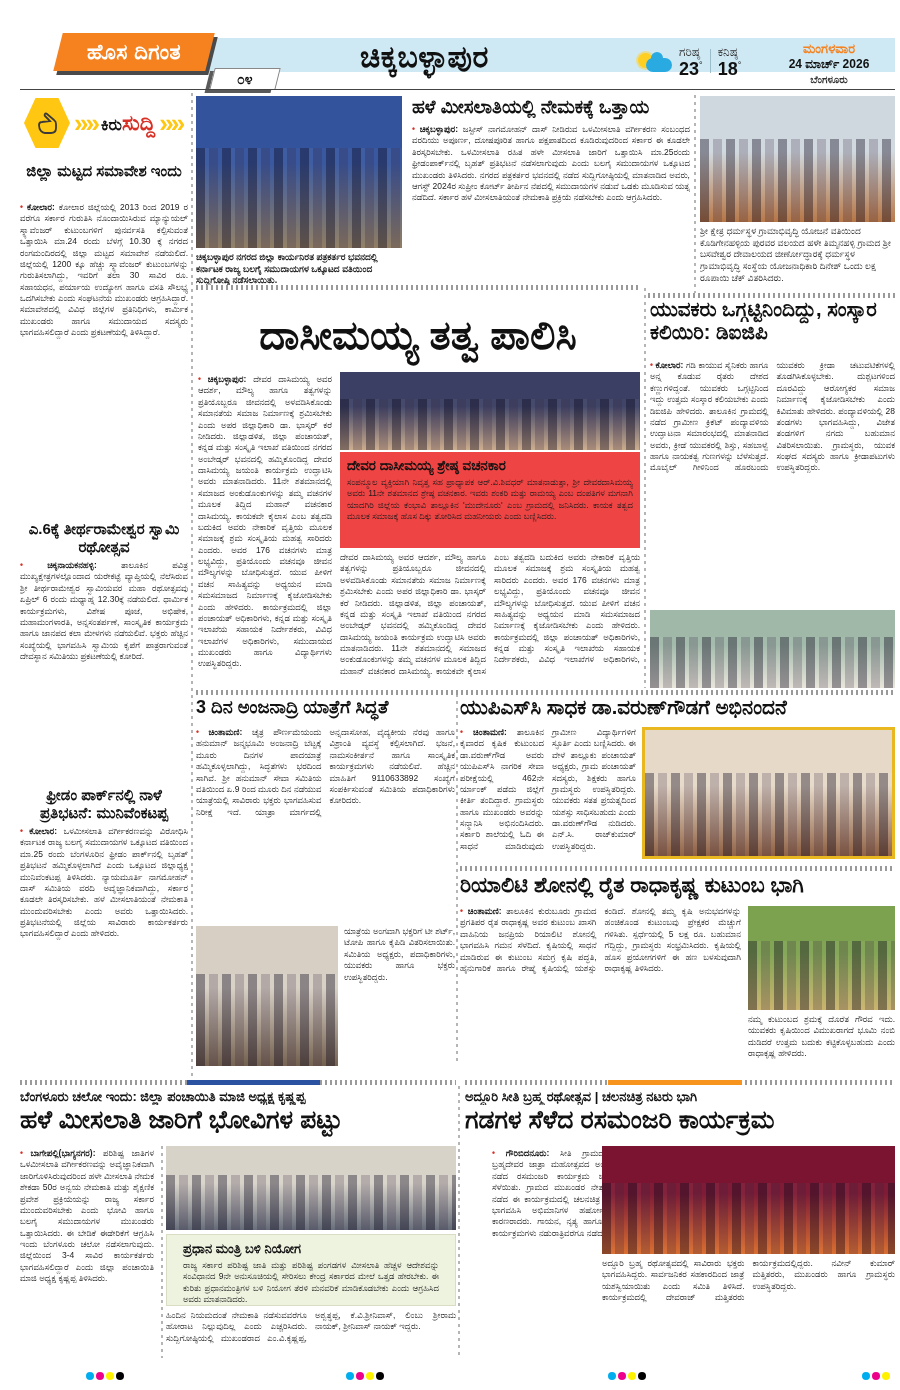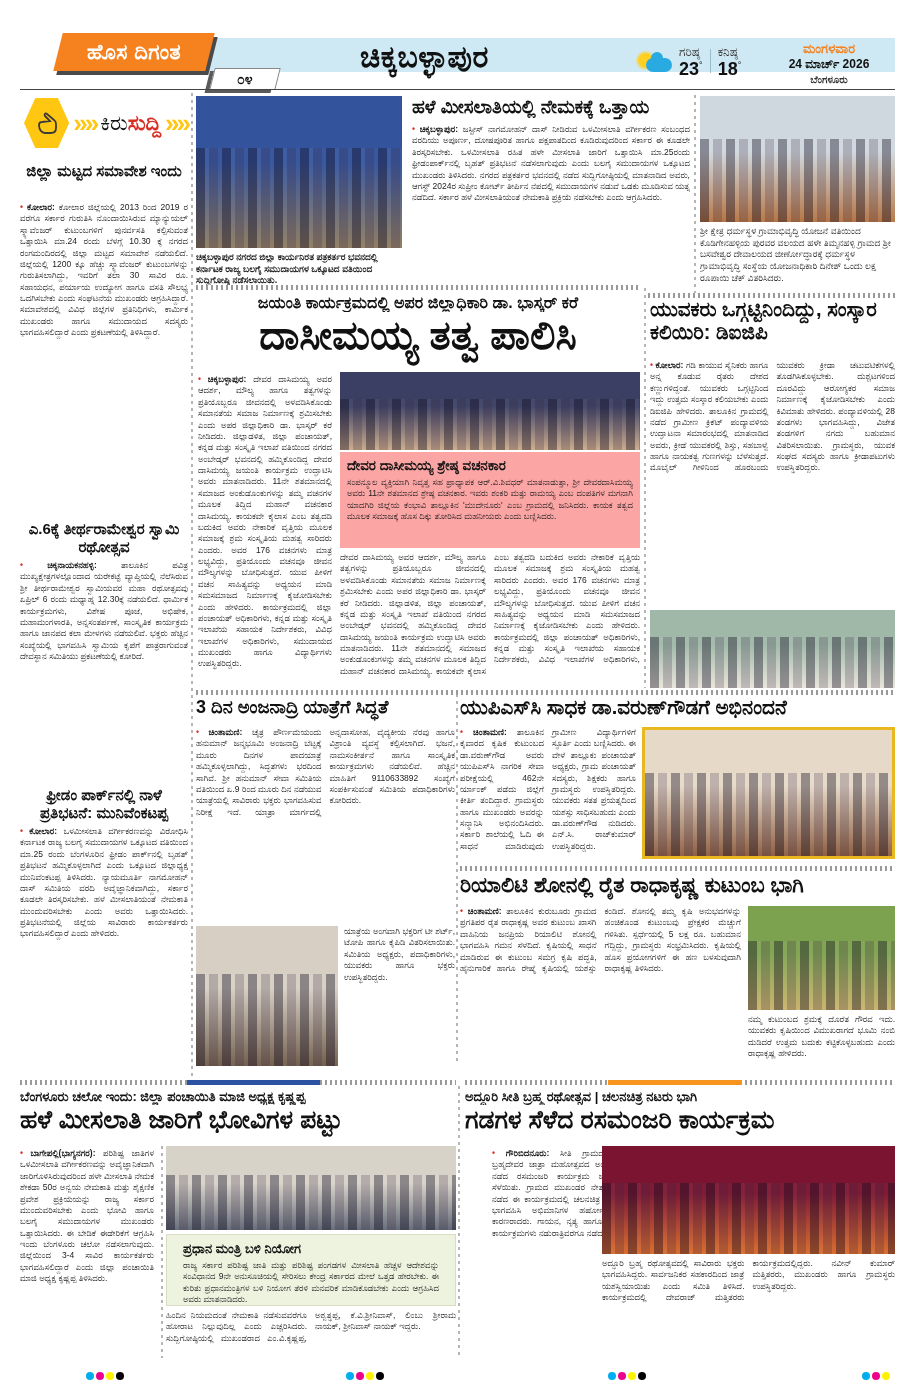--- a/index.html
+++ b/index.html
@@ -31,29 +31,29 @@
   .kicker-sm{font-weight:bold;font-size:13px;white-space:nowrap;overflow:hidden;}
   .headline-xl{font-weight:900;font-size:40px;text-align:center;line-height:1.05;white-space:nowrap;overflow:hidden;}
   .headline-lg{font-weight:900;font-size:25px;line-height:1.1;white-space:nowrap;overflow:hidden;}
   .headline-md{font-weight:900;font-size:20px;line-height:1.15;overflow:hidden;}
   .headline-sm{font-weight:bold;font-size:15px;text-align:center;line-height:1.2;overflow:hidden;}
   .bodytxt{font-size:8.5px;line-height:1.34;text-align:justify;overflow:hidden;color:#1c1c1c;}
   .cols2{column-count:2;column-gap:8px;}
   .bullet{color:#d93025;font-weight:bold;}
   .dl{font-weight:bold;}
   .caption{font-size:9px;font-weight:bold;line-height:1.3;color:#222;overflow:hidden;}
-  .capbox{background:#fca5a5;padding:6px 7px;box-sizing:border-box;}
+  .capbox{background:#ef4444;padding:6px 7px;box-sizing:border-box;}
   .capbox .cb-head{font-weight:900;font-size:13.5px;margin-bottom:3px;}
   .pmbox{background:#eef3df;padding:6px 16px;box-sizing:border-box;border:1px solid #d8ddc4;}
   .pmbox .cb-head{font-weight:900;font-size:13px;margin-bottom:3px;}
   
   .hex{width:46px;height:50px;background:#ffc712;clip-path:polygon(25% 0,75% 0,100% 50%,75% 100%,25% 100%,0 50%);
        display:flex;align-items:center;justify-content:center;}
   .chev{color:#ffc712;font-weight:900;font-size:26px;line-height:1;letter-spacing:-3px;}
-  .kiru-a{font-weight:400;font-size:21px;}
+  .kiru-a{font-weight:700;font-size:16px;}
   .kiru-b{font-weight:900;font-size:21px;color:#d93025;}
   
   .photo{position:absolute;overflow:hidden;background:linear-gradient(180deg,var(--c1) 0%,var(--c1) 44%,var(--c2) 100%);}
   .photo::after{content:"";position:absolute;left:0;right:0;top:34%;bottom:0;
      background:repeating-linear-gradient(90deg,rgba(25,20,40,.40) 0 9px,rgba(255,255,255,.06) 9px 13px,rgba(70,55,80,.25) 13px 22px,rgba(255,255,255,.03) 22px 26px);}
   .photo.framed{border:3px solid #e9b820;}
   
   .dot{display:inline-block;width:8px;height:8px;border-radius:50%;margin-right:2px;}
   .dc{background:#00aeef}.dm{background:#ec008c}.dy{background:#fff200}.dk{background:#000000}
 </style>
@@ -143,21 +143,20 @@
     <span class="dl">ಚಿಕ್ಕಬಳ್ಳಾಪುರ:</span>
     <span>ಜಸ್ಟೀಸ್ ನಾಗಮೋಹನ್ ದಾಸ್ ನೀಡಿರುವ ಒಳಮೀಸಲಾತಿ ವರ್ಗೀಕರಣ ಸಂಬಂಧದ ವರದಿಯು ಅಪೂರ್ಣ, ದೋಷಪೂರಿತ ಹಾಗೂ ಪಕ್ಷಪಾತದಿಂದ ಕೂಡಿರುವುದರಿಂದ ಸರ್ಕಾರ ಈ ಕೂಡಲೇ ತಿರಸ್ಕರಿಸಬೇಕು. ಒಳಮೀಸಲಾತಿ ರಹಿತ ಹಳೇ ಮೀಸಲಾತಿ ಜಾರಿಗೆ ಒತ್ತಾಯಿಸಿ ಮಾ.25ರಂದು ಫ್ರೀಡಂಪಾರ್ಕ್‌ನಲ್ಲಿ ಬೃಹತ್ ಪ್ರತಿಭಟನೆ ನಡೆಸಲಾಗುವುದು ಎಂದು ಬಲಗೈ ಸಮುದಾಯಗಳ ಒಕ್ಕೂಟದ ಮುಖಂಡರು ತಿಳಿಸಿದರು. ನಗರದ ಪತ್ರಕರ್ತರ ಭವನದಲ್ಲಿ ನಡೆದ ಸುದ್ದಿಗೋಷ್ಠಿಯಲ್ಲಿ ಮಾತನಾಡಿದ ಅವರು, ಆಗಸ್ಟ್ 2024ರ ಸುಪ್ರೀಂ ಕೋರ್ಟ್ ತೀರ್ಪಿನ ನೆಪದಲ್ಲಿ ಸಮುದಾಯಗಳ ನಡುವೆ ಒಡಕು ಮೂಡಿಸುವ ಯತ್ನ ನಡೆದಿದೆ. ಸರ್ಕಾರ ಹಳೆ ಮೀಸಲಾತಿಯಂತೆ ನೇಮಕಾತಿ ಪ್ರಕ್ರಿಯೆ ನಡೆಸಬೇಕು ಎಂದು ಆಗ್ರಹಿಸಿದರು.</span>
   </div>
 
   <div class="photo" style="left:700px;top:96px;width:195px;height:126px;--c1:#cfd8de;--c2:#b3713f;"></div>
   <div class="abs caption" style="left:700px;top:226px;width:195px;height:80px;font-weight:normal;">ಶ್ರೀ ಕ್ಷೇತ್ರ ಧರ್ಮಸ್ಥಳ ಗ್ರಾಮಾಭಿವೃದ್ಧಿ ಯೋಜನೆ ವತಿಯಿಂದ ಕೊಡಿಗೇನಹಳ್ಳಿಯ ಪುರವರ ವಲಯದ ಹಳೇ ತಿಮ್ಮನಹಳ್ಳಿ ಗ್ರಾಮದ ಶ್ರೀ ಬಸವೇಶ್ವರ ದೇವಾಲಯದ ಜೀರ್ಣೋದ್ಧಾರಕ್ಕೆ ಧರ್ಮಸ್ಥಳ ಗ್ರಾಮಾಭಿವೃದ್ಧಿ ಸಂಸ್ಥೆಯ ಯೋಜನಾಧಿಕಾರಿ ದಿನೇಶ್ ಒಂದು ಲಕ್ಷ ರೂಪಾಯಿ ಚೆಕ್ ವಿತರಿಸಿದರು.</div>
 
   <div class="abs hdot" style="left:196px;top:285px;width:444px;"></div>
   <div class="abs hdot" style="left:648px;top:293px;width:247px;"></div>
 
-  <div class="abs kicker" style="left:196px;top:294px;width:444px;">ಜಯಂತಿ ಕಾರ್ಯಕ್ರಮದಲ್ಲಿ ಅಪರ ಜಿಲ್ಲಾಧಿಕಾರಿ ಡಾ. ಭಾಸ್ಕರ್ ಕರೆ</div>
   <div class="abs headline-xl" style="left:196px;top:314px;width:444px;height:54px;">ದಾಸೀಮಯ್ಯ ತತ್ವ ಪಾಲಿಸಿ</div>
 
   <div class="abs bodytxt" style="left:198px;top:374px;width:134px;height:314px;">
     <span class="bullet">•</span>
     <span class="dl">ಚಿಕ್ಕಬಳ್ಳಾಪುರ:</span>
     <span>ದೇವರ ದಾಸಿಮಯ್ಯ ಅವರ ಆದರ್ಶ, ಮೌಲ್ಯ ಹಾಗೂ ತತ್ವಗಳನ್ನು ಪ್ರತಿಯೊಬ್ಬರೂ ಜೀವನದಲ್ಲಿ ಅಳವಡಿಸಿಕೊಂಡು ಸಮಾನತೆಯ ಸಮಾಜ ನಿರ್ಮಾಣಕ್ಕೆ ಶ್ರಮಿಸಬೇಕು ಎಂದು ಅಪರ ಜಿಲ್ಲಾಧಿಕಾರಿ ಡಾ. ಭಾಸ್ಕರ್ ಕರೆ ನೀಡಿದರು. ಜಿಲ್ಲಾಡಳಿತ, ಜಿಲ್ಲಾ ಪಂಚಾಯತ್, ಕನ್ನಡ ಮತ್ತು ಸಂಸ್ಕೃತಿ ಇಲಾಖೆ ವತಿಯಿಂದ ನಗರದ ಅಂಬೇಡ್ಕರ್ ಭವನದಲ್ಲಿ ಹಮ್ಮಿಕೊಂಡಿದ್ದ ದೇವರ ದಾಸಿಮಯ್ಯ ಜಯಂತಿ ಕಾರ್ಯಕ್ರಮ ಉದ್ಘಾಟಿಸಿ ಅವರು ಮಾತನಾಡಿದರು. 11ನೇ ಶತಮಾನದಲ್ಲಿ ಸಮಾಜದ ಅಂಕುಡೊಂಕುಗಳನ್ನು ತಮ್ಮ ವಚನಗಳ ಮೂಲಕ ತಿದ್ದಿದ ಮಹಾನ್ ವಚನಕಾರ ದಾಸಿಮಯ್ಯ. ಕಾಯಕವೇ ಕೈಲಾಸ ಎಂಬ ತತ್ವದಡಿ ಬದುಕಿದ ಅವರು ನೇಕಾರಿಕೆ ವೃತ್ತಿಯ ಮೂಲಕ ಸಮಾಜಕ್ಕೆ ಶ್ರಮ ಸಂಸ್ಕೃತಿಯ ಮಹತ್ವ ಸಾರಿದರು ಎಂದರು. ಅವರ 176 ವಚನಗಳು ಮಾತ್ರ ಲಭ್ಯವಿದ್ದು, ಪ್ರತಿಯೊಂದು ವಚನವೂ ಜೀವನ ಮೌಲ್ಯಗಳನ್ನು ಬೋಧಿಸುತ್ತದೆ. ಯುವ ಪೀಳಿಗೆ ವಚನ ಸಾಹಿತ್ಯವನ್ನು ಅಧ್ಯಯನ ಮಾಡಿ ಸಮಸಮಾಜದ ನಿರ್ಮಾಣಕ್ಕೆ ಕೈಜೋಡಿಸಬೇಕು ಎಂದು ಹೇಳಿದರು. ಕಾರ್ಯಕ್ರಮದಲ್ಲಿ ಜಿಲ್ಲಾ ಪಂಚಾಯತ್ ಅಧಿಕಾರಿಗಳು, ಕನ್ನಡ ಮತ್ತು ಸಂಸ್ಕೃತಿ ಇಲಾಖೆಯ ಸಹಾಯಕ ನಿರ್ದೇಶಕರು, ವಿವಿಧ ಇಲಾಖೆಗಳ ಅಧಿಕಾರಿಗಳು, ಸಮುದಾಯದ ಮುಖಂಡರು ಹಾಗೂ ವಿದ್ಯಾರ್ಥಿಗಳು ಉಪಸ್ಥಿತರಿದ್ದರು.</span>
   </div>
 
   <div class="photo" style="left:340px;top:372px;width:300px;height:78px;--c1:#3a3f63;--c2:#caa988;"></div>
 

